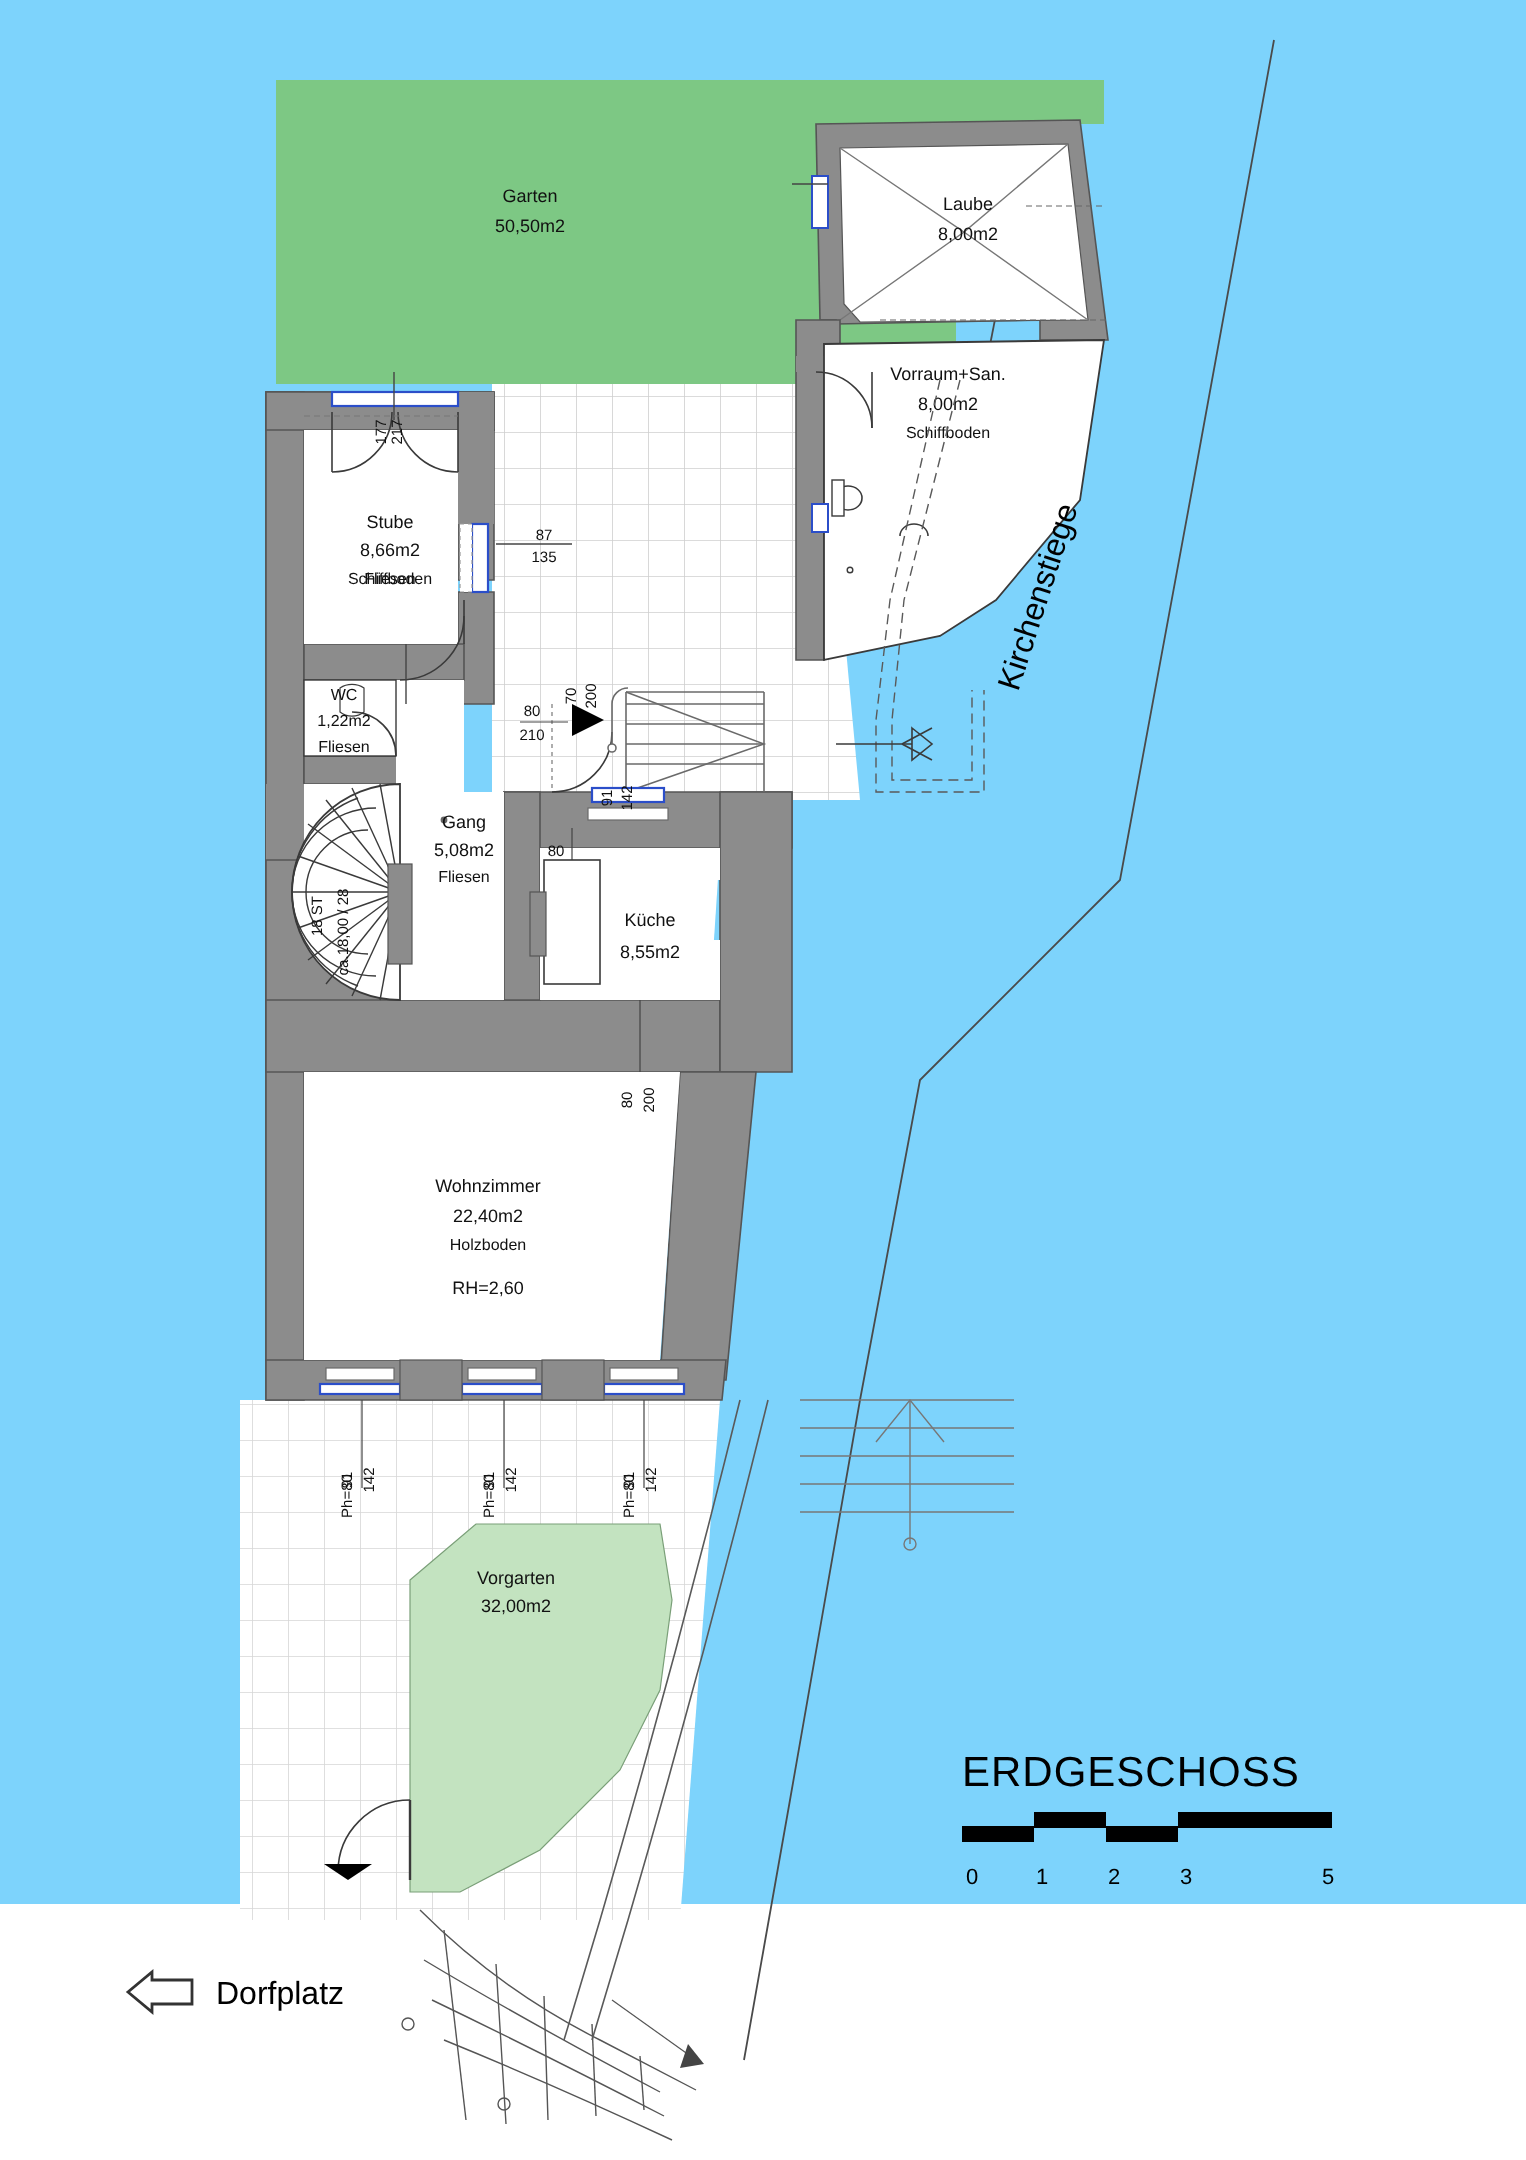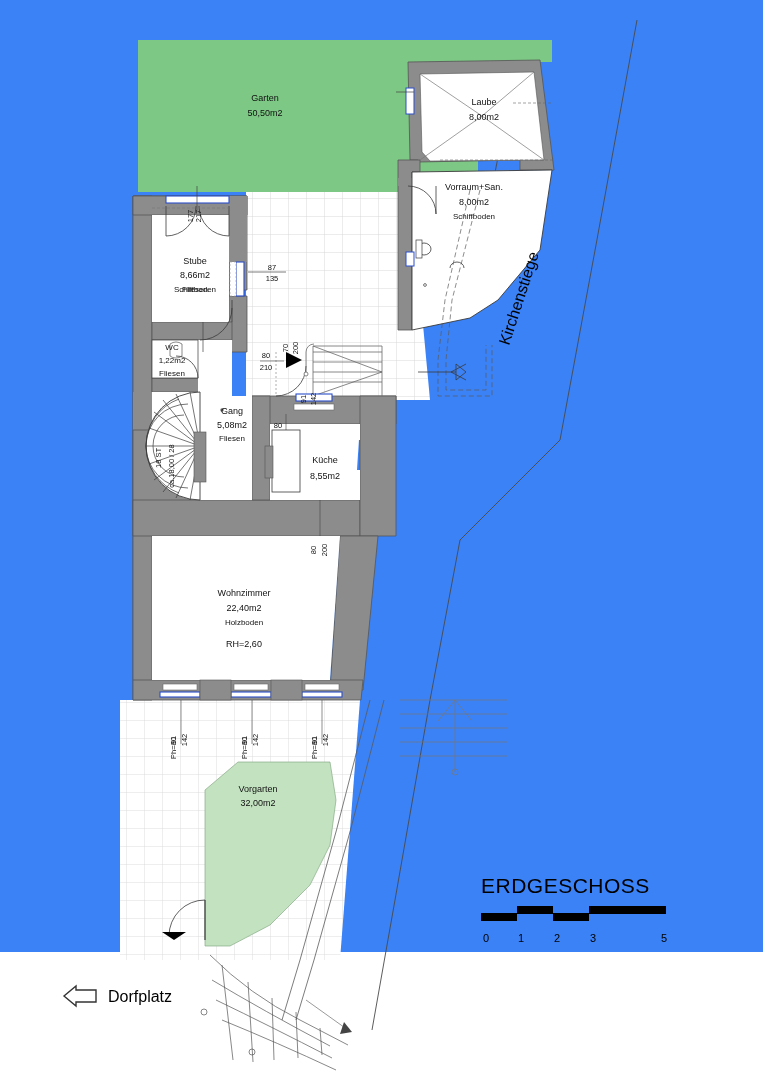--- a/index.html
+++ b/index.html
@@ -1,19 +1,19 @@
 <!DOCTYPE html>
 <html><head>
 <meta charset="utf-8">
 <title>Erdgeschoss Floor Plan</title>
 <style>
   html,body{margin:0;padding:0;background:#ffffff;}
   body{width:763px;height:1080px;overflow:hidden;
        font-family:"Liberation Sans","DejaVu Sans",sans-serif;color:#000;}
-  #plan{position:relative;width:763px;height:952px;background:#3b82f6;}
+  #plan{position:relative;width:763px;height:952px;background:#7dd3fc;}
   svg{display:block;}
   .lbl{font-size:9px;text-anchor:middle;fill:#111;}
   .lbl.small{font-size:8px;}
   .dim{font-size:7.5px;fill:#111;text-anchor:middle;}
   .title{font-size:21px;fill:#000;letter-spacing:0.5px;}
   .scalenum{font-size:11px;fill:#000;text-anchor:middle;}
   .street{font-size:16px;fill:#000;}
   .dorf{font-size:16px;fill:#000;}
 </style>
 </head>

